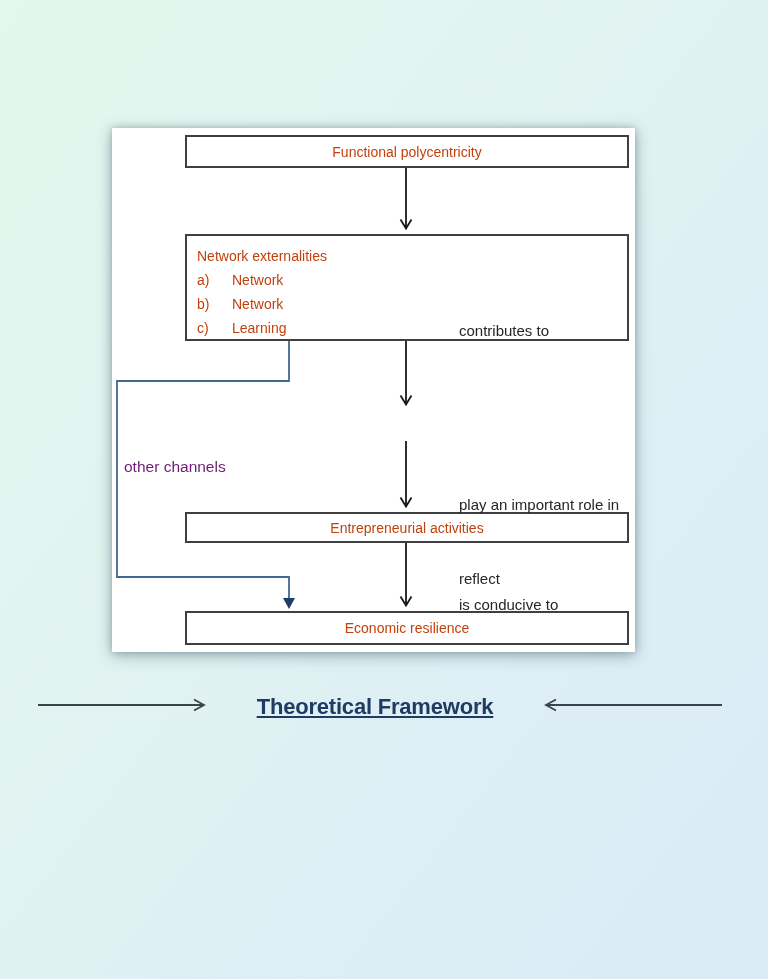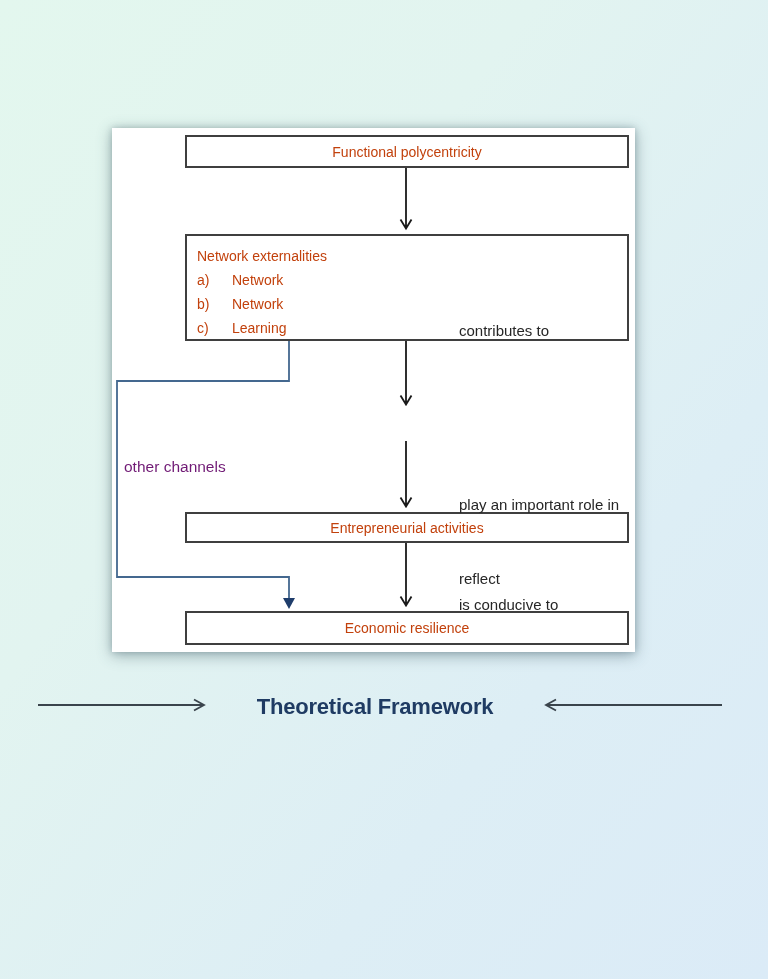--- a/index.html
+++ b/index.html
@@ -66,20 +66,21 @@
   }
   .caption-title {
     position: absolute;
     left: 225px; top: 694px;
     width: 300px;
     text-align: center;
     font-size: 22px;
     font-weight: bold;
     letter-spacing: -0.2px;
     color: #1f3b63;
+    text-decoration: underline;
   }
   .caption-svg {
     position: absolute;
     left: 0; top: 690px;
     width: 768px; height: 30px;
     pointer-events: none;
   }
 </style>
 </head>
 <body>

